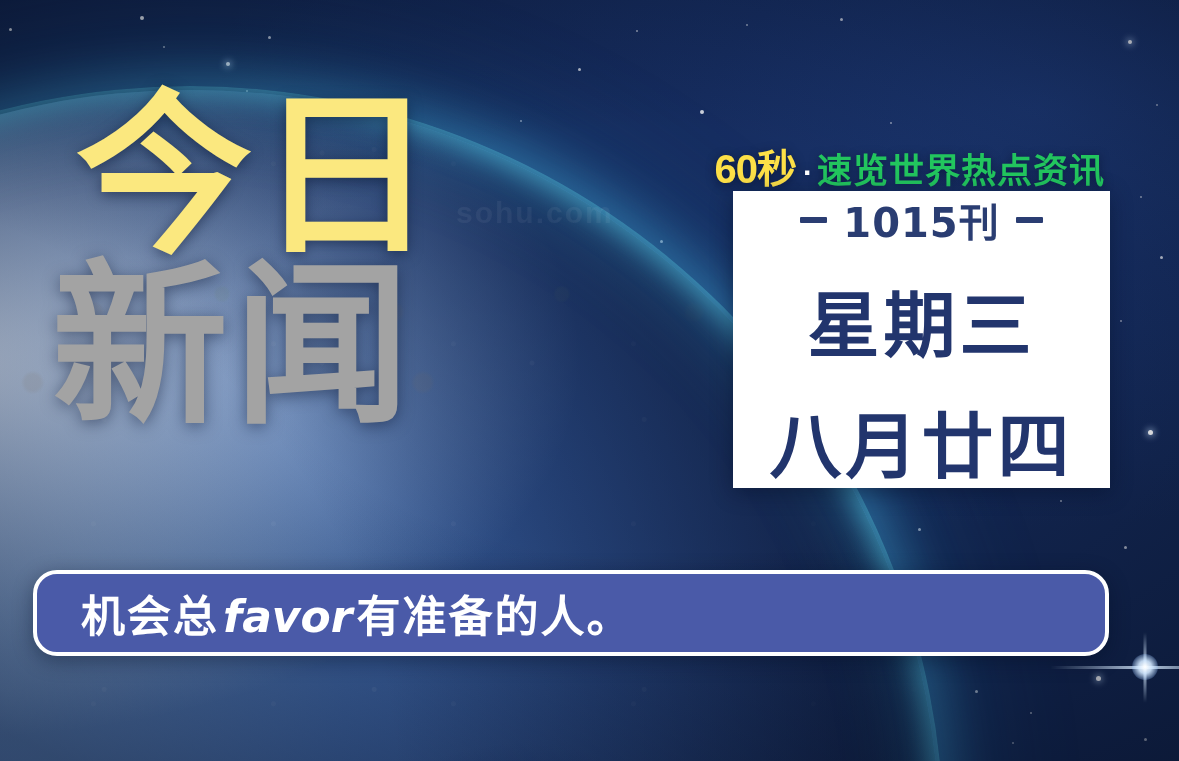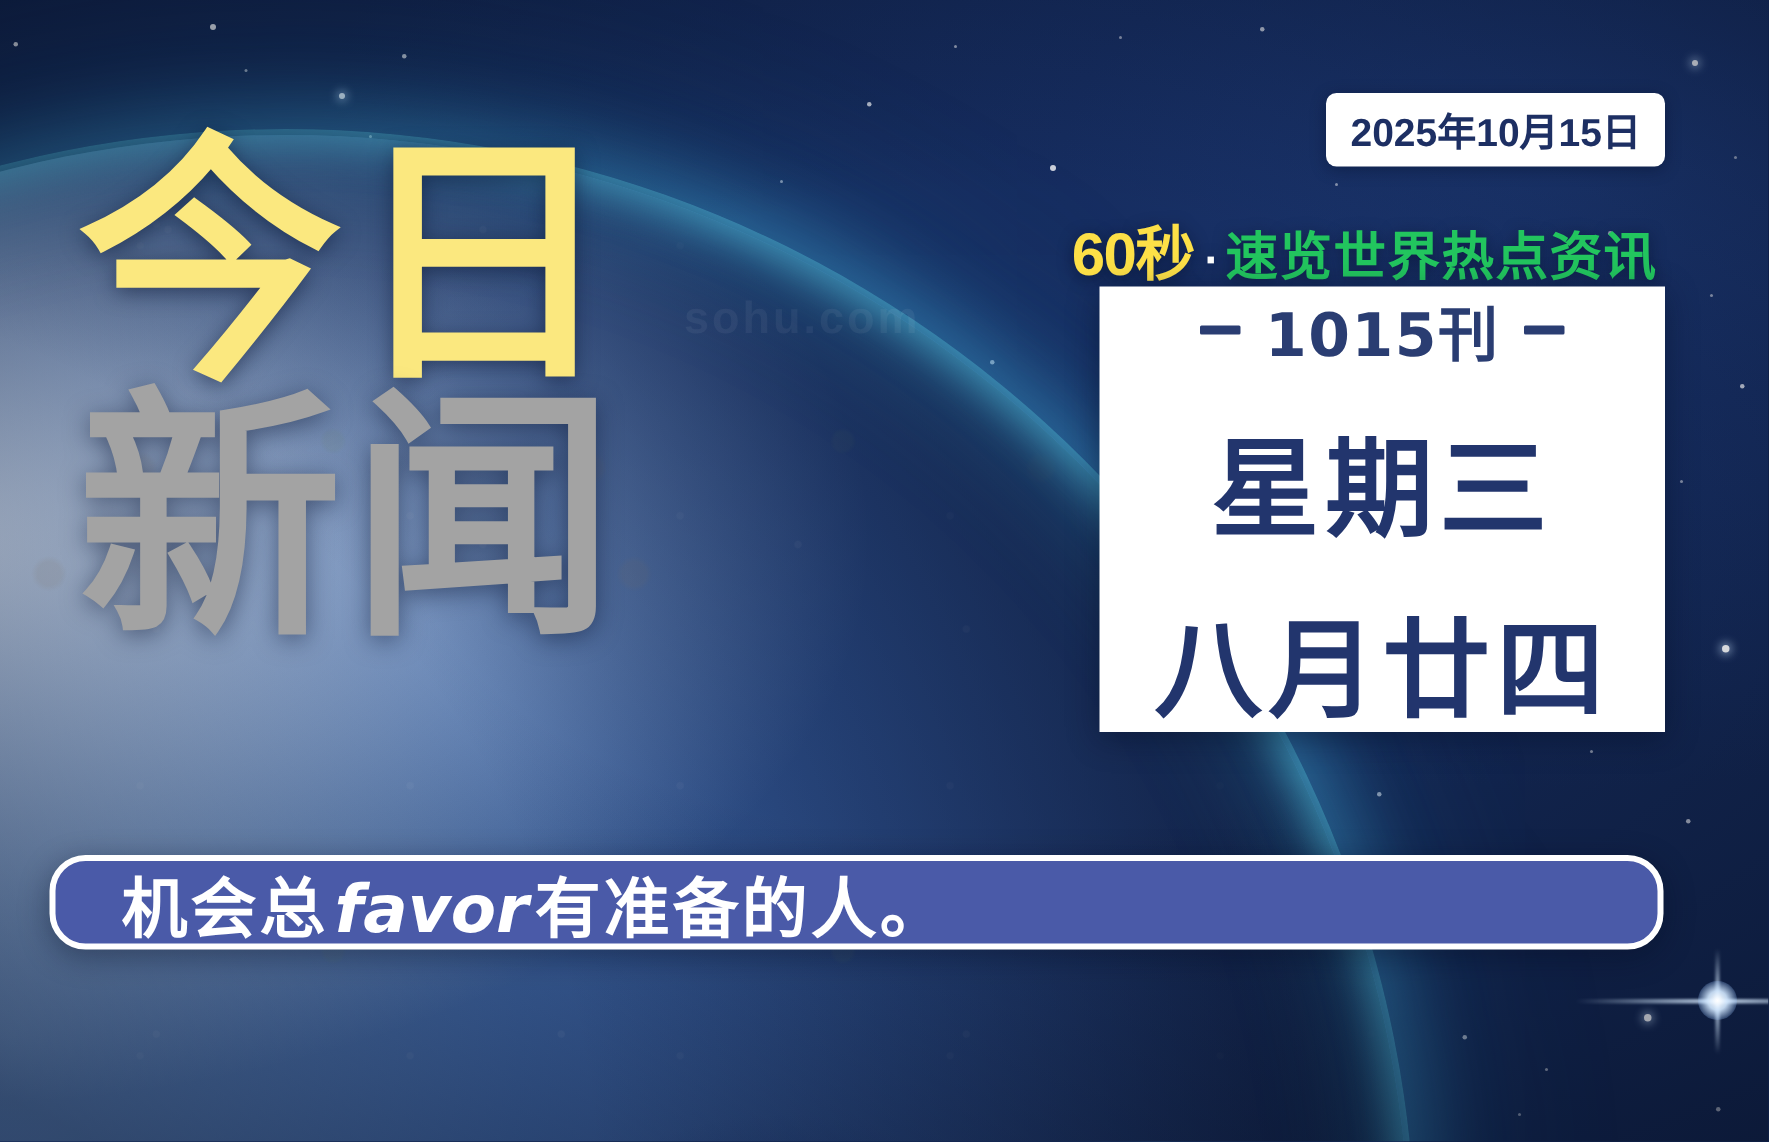--- a/index.html
+++ b/index.html
@@ -186,20 +186,21 @@
   }
   .title-line {
     display: block;
     font-size: 176px;
     letter-spacing: 6px;
     font-family: "DejaVu Sans", "Liberation Sans", sans-serif;
   }
   .title-today {
     color: #fbe87f;
     text-shadow: 0 3px 14px rgba(10,22,52,0.55);
+    margin-left: 24px;
   }
   .title-news {
     color: #a3a3a3;
     margin-top: 8px;
     text-shadow: 0 3px 16px rgba(10,22,52,0.50);
   }
 
   
   .date-badge {
     position: absolute;
@@ -283,21 +284,21 @@
     color: #22356d;
     font-family: Liberation Mono, monospace;
   }
 
   
   .quote-banner {
     position: absolute;
     left: 33px;
     top: 570px;
     width: 1076px;
-    height: 63px;
+    height: 86px;
     box-sizing: border-box;
     background: #4a5aa8;
     border: 4px solid #ffffff;
     border-radius: 24px;
     display: flex;
     align-items: center;
     padding-left: 44px;
     box-shadow: 0 5px 20px rgba(4,12,34,0.40);
   }
   .quote-text {
@@ -385,21 +386,20 @@
     <div class="core"></div>
   </div>
 
   <div class="watermark">sohu.com</div>
 
   <div class="title-block">
     <span class="title-line title-today">今日</span>
     <span class="title-line title-news">新闻</span>
   </div>
 
-  <div class="date-badge">2025年10月15日</div>
 
   <div class="tagline">
     <span class="tag-60">60秒</span><span class="tag-dot">·</span><span class="tag-rest">速览世界热点资讯</span>
   </div>
 
   <div class="info-card">
     <div class="issue-row">
       <span class="issue-dash"></span>
       <span>1015刊</span>
       <span class="issue-dash"></span>

